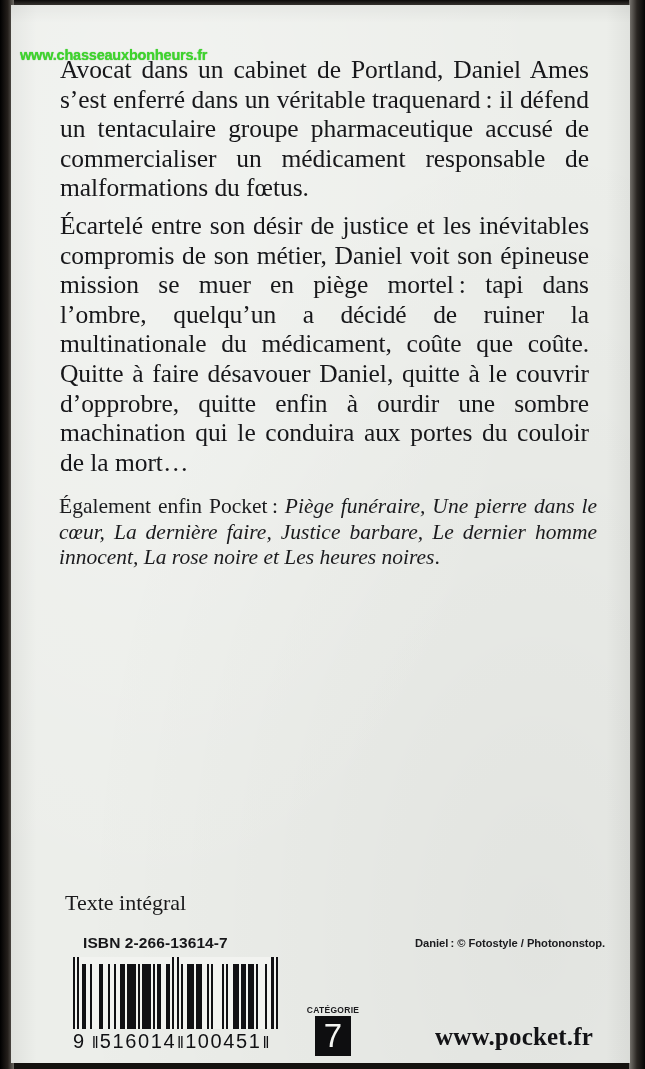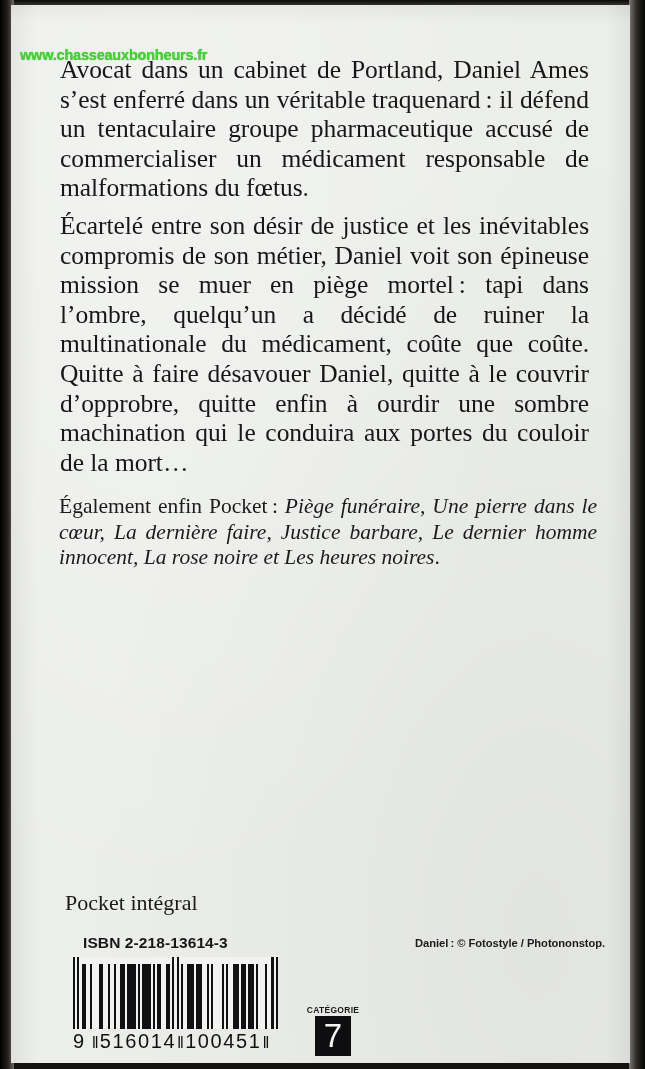--- a/index.html
+++ b/index.html
@@ -261,23 +261,23 @@
 
     <div id="blurb">
       <p class="para-1">Avocat dans un cabinet de Portland, Daniel Ames s’est enferré dans un véritable traquenard : il défend un tentaculaire groupe pharmaceutique accusé de commercialiser un médicament responsable de malformations du fœtus.</p>
       <p class="para-2">Écartelé entre son désir de justice et les inévitables compromis de son métier, Daniel voit son épineuse mission se muer en piège mortel : tapi dans l’ombre, quelqu’un a décidé de ruiner la multinationale du médicament, coûte que coûte. Quitte à faire désavouer Daniel, quitte à le couvrir d’opprobre, quitte enfin à ourdir une sombre machination qui le conduira aux portes du couloir de la mort…</p>
     </div>
 
     <div id="also-by">
       <p><span class="lead">Également enfin Pocket : </span><span class="title-it">Piège funéraire, Une pierre dans le cœur, La dernière faire, Justice barbare, Le dernier homme innocent, La rose noire et Les heures noires</span><span>.</span></p>
     </div>
 
-    <div id="texte-integral">Pocket intégral</div>
-
-    <div id="isbn">ISBN 2-218-13614-3</div>
+    <div id="texte-integral">Texte intégral</div>
+
+    <div id="isbn">ISBN 2-266-13614-7</div>
 
     <div id="photo-credit">Daniel : © Fotostyle / Photononstop.</div>
 
     <div id="barcode-block">
       <div id="barcode-bars">
           <span style="width: 2.15789px; height: 72px;"></span>
           <span style="width: 2.15789px; height: 72px; background: transparent;"></span>
           <span style="width: 2.15789px; height: 72px;"></span>
           <span style="width: 2.15789px; height: 65px; background: transparent;"></span>
           <span style="width: 4.31579px; height: 65px;"></span>
@@ -344,15 +344,16 @@
           <span>100451</span>
           <span class="guard">‖</span>
       </div>
     </div>
 
     <div id="categorie">
       <span id="categorie-label">CATÉGORIE</span>
       <div id="categorie-square">7</div>
     </div>
 
+    <div id="pocket-url">www.pocket.fr</div>
 
   </div>
 </div>
 
 </body></html>

